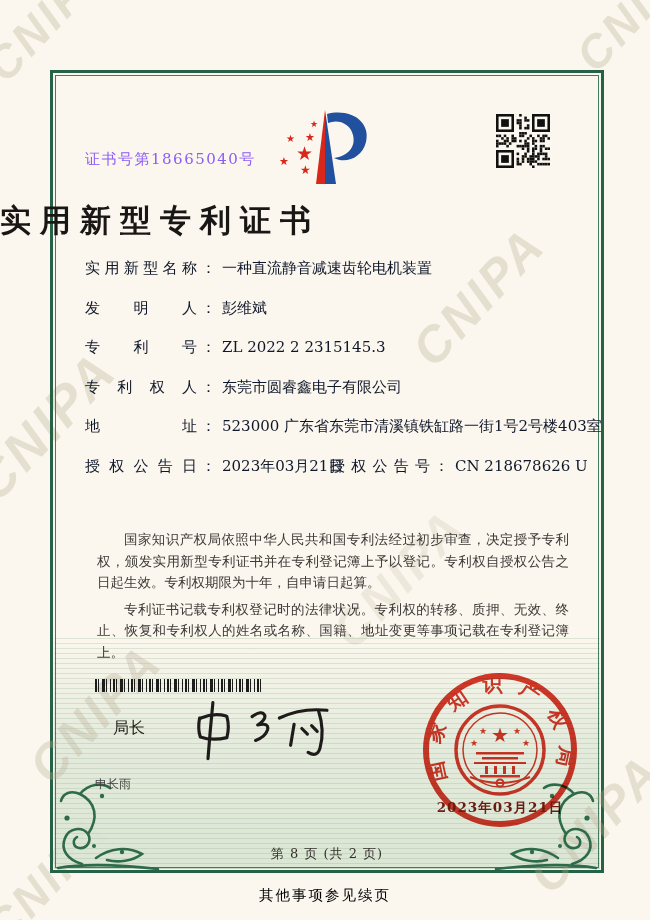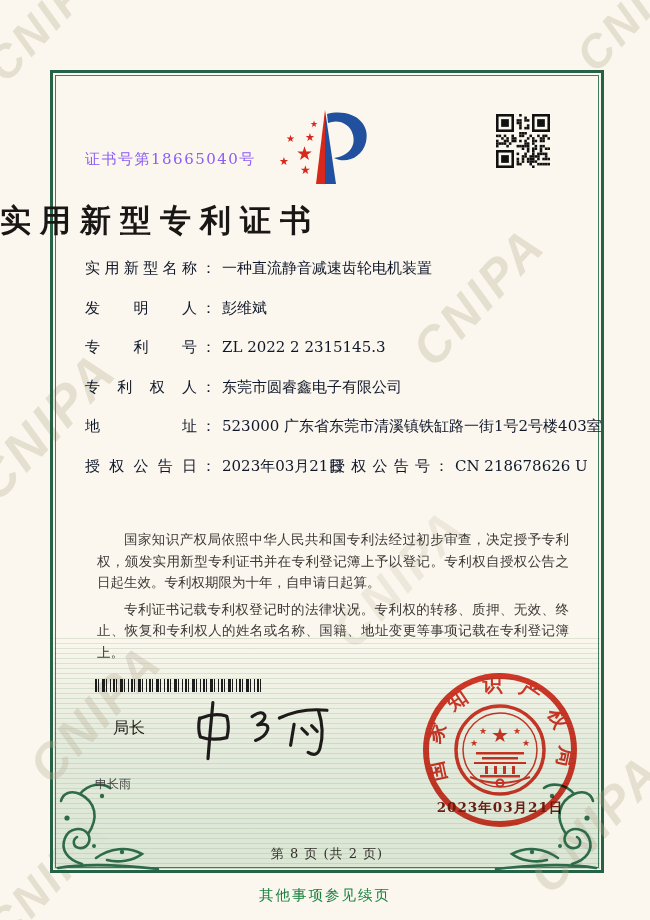--- a/index.html
+++ b/index.html
@@ -48,21 +48,21 @@
         font-size:16px;color:#26231f;z-index:5;}
   .sname{position:absolute;left:95px;top:776px;font-family:"Liberation Sans",sans-serif;
          font-size:12px;color:#404040;z-index:5;}
   .sig{position:absolute;left:180px;top:683px;z-index:6;}
   .seal{position:absolute;left:419px;top:669px;width:162px;height:162px;z-index:7;opacity:.95;
         mix-blend-mode:multiply;}
   
   .pageno{position:absolute;left:50px;top:845px;width:554px;text-align:center;font-size:13px;
           color:#33302c;z-index:5;letter-spacing:1px;}
   .note{position:absolute;left:0;top:886px;width:650px;text-align:center;font-size:14.5px;
-        color:#15803d;z-index:5;letter-spacing:2px;}
+        color:#000000;z-index:5;letter-spacing:2px;}
   .flourish{position:absolute;z-index:4;}
 </style>
 </head>
 <body>
 
 <div class="page">
 
   <div class="wm" style="left:-30px;top:-10px;font-size:46px;">CNIPA</div>
   <div class="wm" style="left:560px;top:-20px;font-size:46px;">CNIPA</div>
   <div class="wm" style="left:395px;top:268px;font-size:50px;">CNIPA</div>

